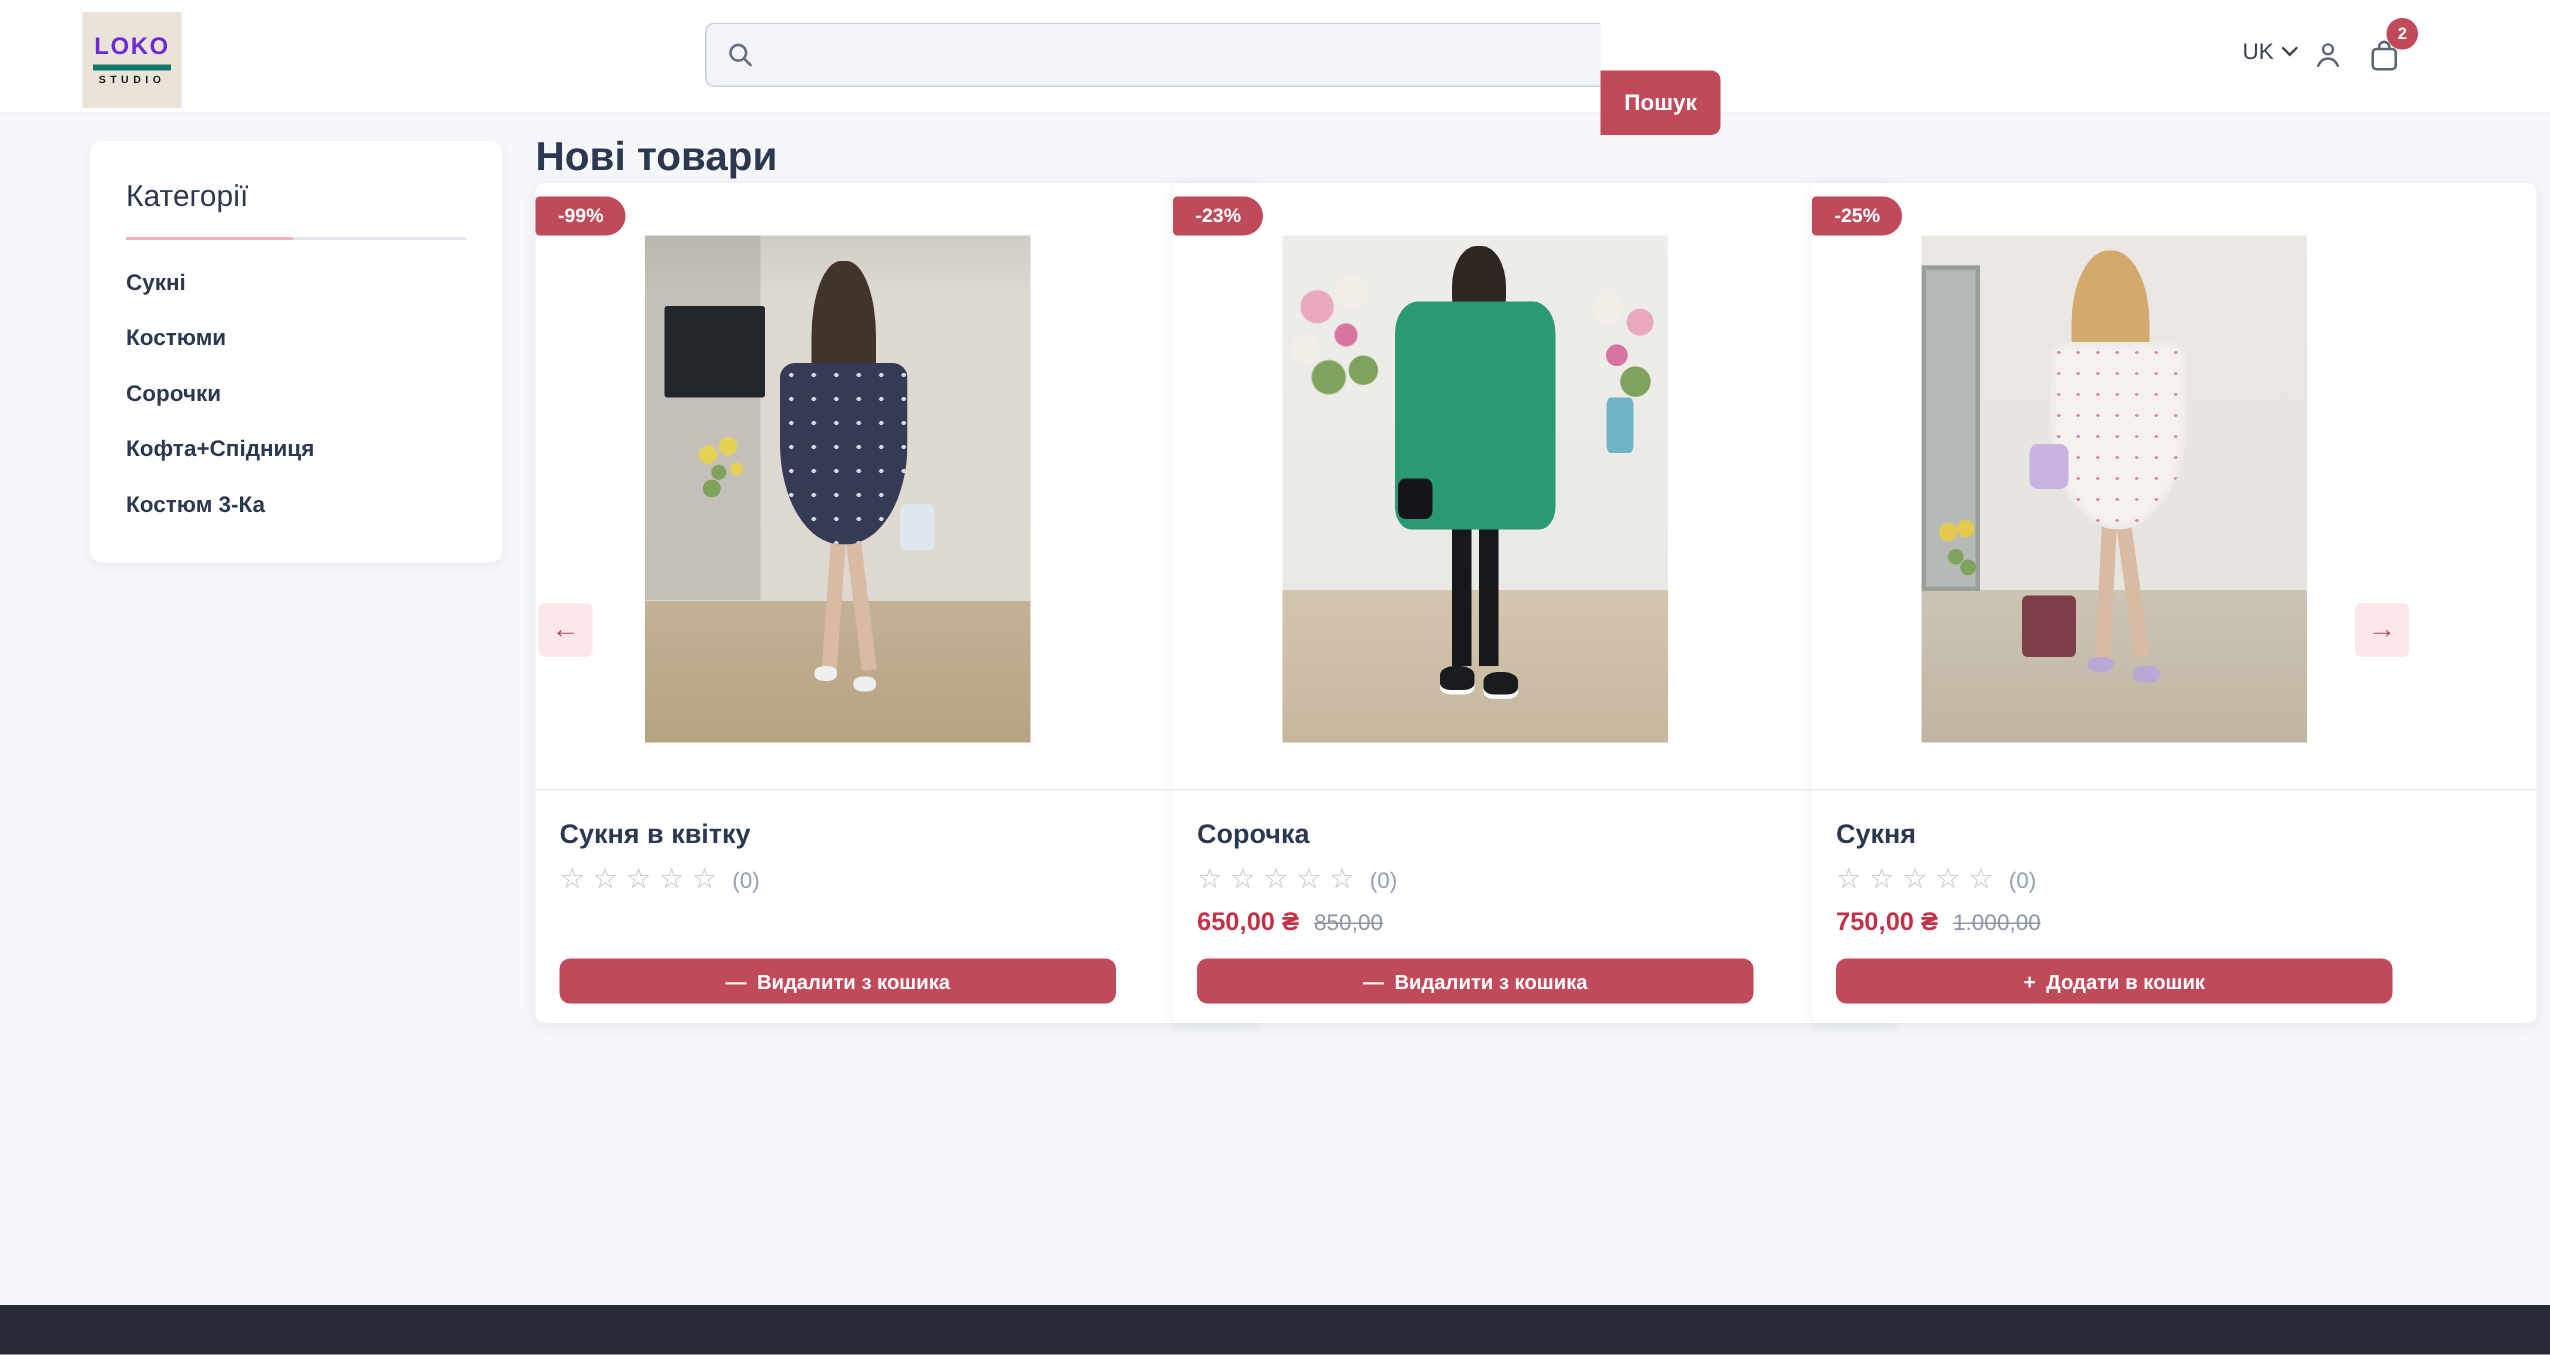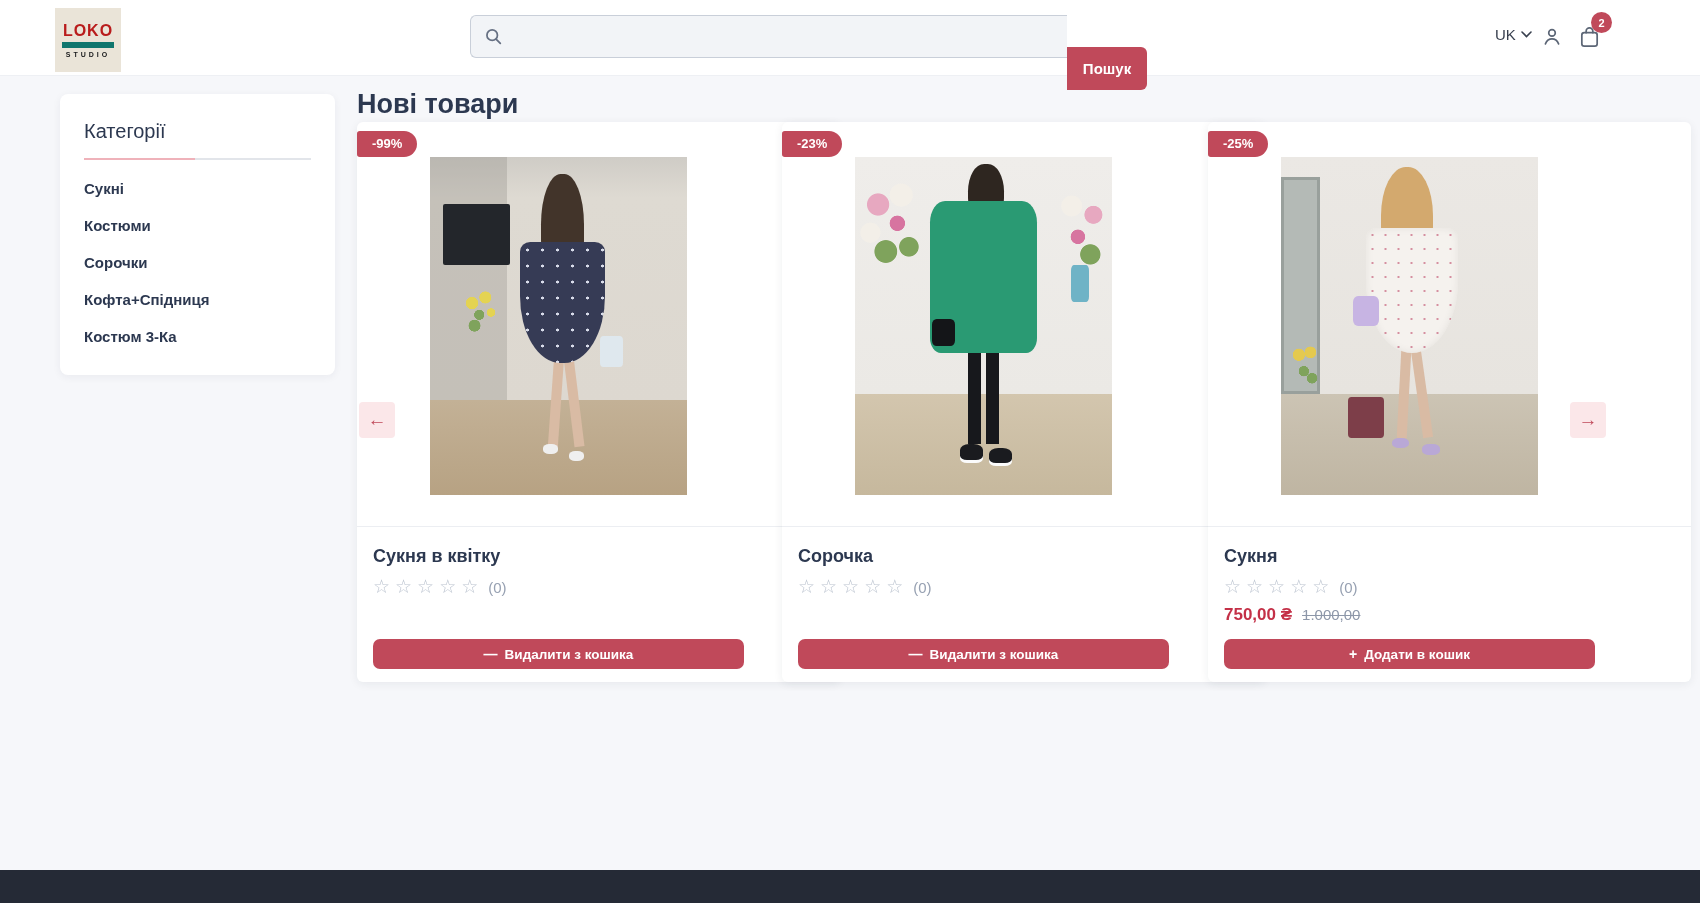--- a/index.html
+++ b/index.html
@@ -9,21 +9,21 @@
   *{box-sizing:border-box;}
   html,body{margin:0;padding:0;}
   body{
     width:1700px;height:903px;position:relative;overflow:hidden;
     background:#f6f7fa;font-family:"Liberation Sans","DejaVu Sans",sans-serif;color:var(--dark-text);
   }
   
   .header{position:absolute;left:0;top:0;width:1700px;height:76px;background:#ffffff;border-bottom:1px solid #eef0f4;}
   .logo{position:absolute;left:55px;top:8px;width:66px;height:64px;background:#eae4d8;
         display:flex;flex-direction:column;align-items:center;justify-content:center;cursor:pointer;}
-  .logo-main{font-size:16px;font-weight:bold;color:#b91c1c;letter-spacing:1px;border-bottom:6px solid #0f766e;padding:0 1px 2px;}
+  .logo-main{font-size:16px;font-weight:bold;color:#6d28d9;letter-spacing:1px;border-bottom:4px solid #0f766e;padding:0 1px 2px;}
   .logo-sub{font-size:7px;font-weight:bold;letter-spacing:3px;color:#17181a;margin-top:3px;}
   .search-wrap{position:absolute;left:470px;top:15px;width:677px;height:43px;display:flex;}
   .search-box{flex:1;display:flex;align-items:center;background:#f2f4f7;border:1px solid #c9cfd9;border-right:none;
               border-radius:6px 0 0 6px;padding:0 12px;}
   .search-box svg{flex:0 0 auto;}
   .search-box input{flex:1;border:none;outline:none;background:transparent;font-size:15px;color:#333;margin-left:8px;
                     font-family:"Liberation Sans","DejaVu Sans",sans-serif;}
   .search-btn{width:80px;height:43px;border:none;background:var(--accent);color:#fff;font-weight:bold;font-size:15px;
               border-radius:0 6px 6px 0;cursor:pointer;font-family:"Liberation Sans","DejaVu Sans",sans-serif;margin-top:32px;}
   .lang{position:absolute;left:1495px;top:26px;display:flex;align-items:center;gap:5px;font-size:15px;color:#39404f;cursor:pointer;}
@@ -230,20 +230,24 @@
   <div class="card-info">
     <div class="product-title">Сорочка</div>
     <div class="stars-row">
       <span class="star">☆</span>
       <span class="star">☆</span>
       <span class="star">☆</span>
       <span class="star">☆</span>
       <span class="star">☆</span>
       <span class="rating-count">(0)</span>
     </div>
+    <div class="price-row">
+      <span class="price-new">650,00 ₴</span>
+      <span class="price-old">850,00</span>
+    </div>
   </div>
   <button class="cart-btn">
     <span class="btn-icon">—</span>
     <span>Видалити з кошика</span>
   </button>
 </div>
 
 <div class="card c3">
   <div class="badge">-25%</div>
   <div class="product-image img3">

